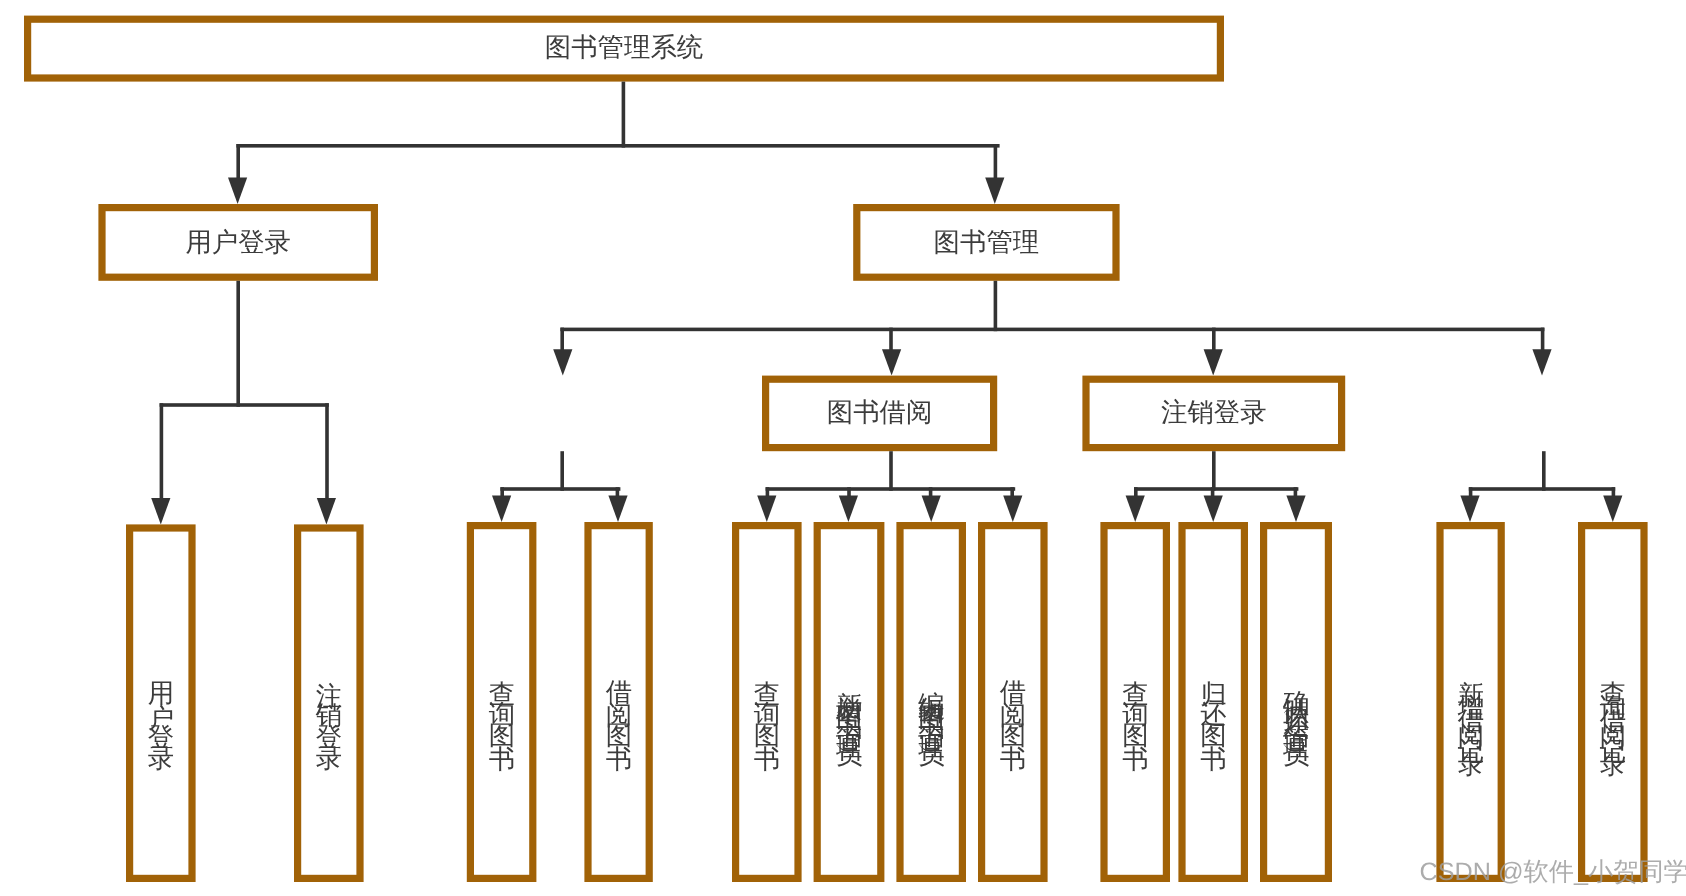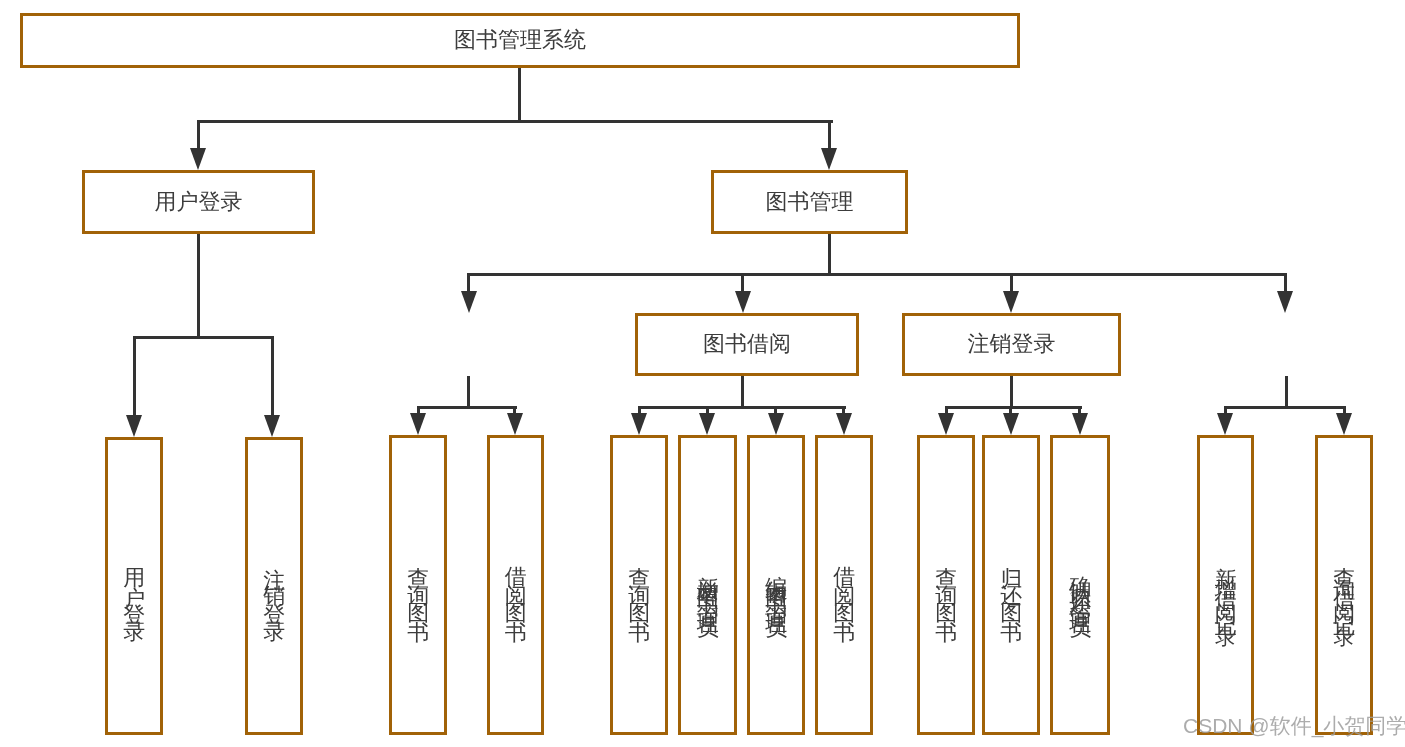--- a/index.html
+++ b/index.html
@@ -11,21 +11,21 @@
     position: relative;
     width: 1405px;
     height: 747px;
     background: #ffffff;
     overflow: hidden;
     font-family: "Liberation Sans", "DejaVu Sans", sans-serif;
   }
   .box {
     position: absolute;
     box-sizing: border-box;
-    border: 3px solid #a16207;
+    border: 6px solid #a16207;
     background: #ffffff;
     display: flex;
     align-items: center;
     justify-content: center;
     color: #3c3c3c;
     font-size: 22px;
     line-height: 1.2;
     white-space: nowrap;
   }
   .vbox span {
@@ -77,21 +77,21 @@
   <div class="vline" style="left:518px;top:68px;height:55px;"></div>
   <div class="hline" style="left:197px;top:120px;width:636px;"></div>
   <div class="vline" style="left:197px;top:120px;height:32px;"></div>
   <div class="arrowhead" style="left:190px;top:148px;"></div>
   <div class="vline" style="left:828px;top:120px;height:32px;"></div>
   <div class="arrowhead" style="left:821px;top:148px;"></div>
 
   <div class="box" style="left:82px;top:170px;width:233px;height:64px;">
     <span>用户登录</span>
   </div>
-  <div class="box" style="left:711px;top:170px;width:197px;height:64px;">
+  <div class="box" style="left:711px;top:170px;width:222px;height:64px;">
     <span>图书管理</span>
   </div>
 
   <div class="vline" style="left:197px;top:234px;height:105px;"></div>
   <div class="hline" style="left:133px;top:336px;width:141px;"></div>
   <div class="vline" style="left:133px;top:336px;height:81px;"></div>
   <div class="arrowhead" style="left:126px;top:415px;"></div>
   <div class="vline" style="left:271px;top:336px;height:81px;"></div>
   <div class="arrowhead" style="left:264px;top:415px;"></div>
 
@@ -99,21 +99,21 @@
   <div class="hline" style="left:467px;top:273px;width:820px;"></div>
   <div class="vline" style="left:467px;top:273px;height:20px;"></div>
   <div class="arrowhead" style="left:461px;top:291px;"></div>
   <div class="vline" style="left:741px;top:273px;height:20px;"></div>
   <div class="arrowhead" style="left:735px;top:291px;"></div>
   <div class="vline" style="left:1010px;top:273px;height:20px;"></div>
   <div class="arrowhead" style="left:1003px;top:291px;"></div>
   <div class="vline" style="left:1284px;top:273px;height:20px;"></div>
   <div class="arrowhead" style="left:1277px;top:291px;"></div>
 
-  <div class="box" style="left:635px;top:313px;width:224px;height:63px;">
+  <div class="box" style="left:635px;top:313px;width:196px;height:63px;">
     <span>图书借阅</span>
   </div>
   <div class="box" style="left:902px;top:313px;width:219px;height:63px;">
     <span>注销登录</span>
   </div>
 
   <div class="vline" style="left:467px;top:376px;height:33px;"></div>
   <div class="hline" style="left:417px;top:406px;width:100px;"></div>
   <div class="vline" style="left:417px;top:406px;height:10px;"></div>
   <div class="arrowhead" style="left:410px;top:413px;"></div>

